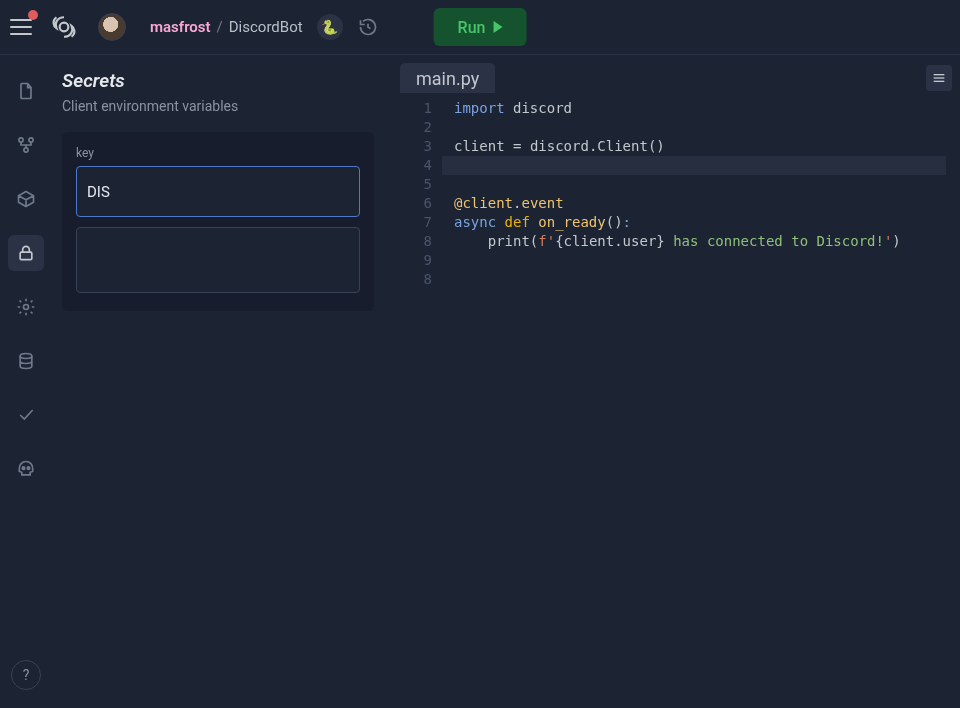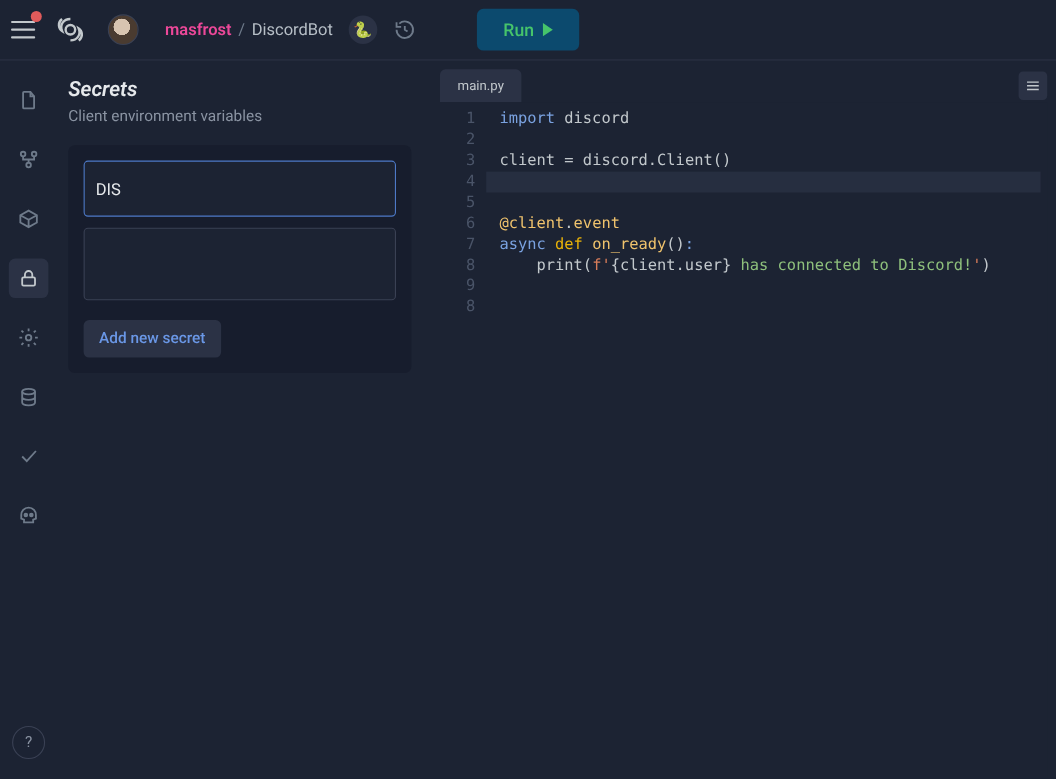--- a/index.html
+++ b/index.html
@@ -31,33 +31,33 @@
   .logo-swirl {
     width: 32px; height: 32px; margin-left: 12px;
     display:flex; align-items:center; justify-content:center;
   }
   .avatar {
     width: 28px; height: 28px; border-radius: 50%; margin-left: 18px;
     background: radial-gradient(circle at 45% 40%, #d8c4b0 0 35%, #4a3b30 36% 100%);
     border: 1px solid #3a4154;
   }
   .crumbs { margin-left: 10px; font-size: 15px; display:flex; align-items:center; gap:6px;}
-  .crumb-user { color: #ec4899; font-weight: 600; padding-left: 14px; }
+  .crumb-user { color: #f9a8d4; font-weight: 600; padding-left: 14px; }
   .crumb-sep  { color: #6e7a8a; }
   .crumb-proj { color: #b7bfc7; }
   .lang-badge {
     width: 26px; height: 26px; border-radius: 50%; background: #2b3245;
     display:flex; align-items:center; justify-content:center; margin-left: 14px;
     font-size: 14px;
   }
   .history-swirl { width:26px; height:26px; margin-left: 12px; display:flex; align-items:center; justify-content:center; }
   .run-btn {
     position: absolute; left: 50%; transform: translateX(-50%);
     height: 38px; padding: 0 24px; border-radius: 6px;
-    background: #0c4a6e;
+    background: #14532d;
     display:flex; align-items:center; gap:8px;
     color: #46c46b; font-size: 16px; font-weight: 500;
     cursor: pointer;
   }
   .run-btn .play { width:0; height:0; border-left:9px solid #46c46b; border-top:6px solid transparent; border-bottom:6px solid transparent; }
 
   
   .main {
     display:flex; height: calc(708px - 55px);
   }
@@ -116,21 +116,21 @@
 
   
   .editor-pane {
     flex: 1; display:flex; flex-direction:column;
     padding: 8px 8px 0 10px;
   }
   .tab-row { display:flex; align-items:center; height: 30px; }
   .file-tab {
     background: #2b3245; border-radius: 5px 5px 0 0;
     height: 30px; padding: 0 16px; display:flex; align-items:center;
-    font-size: 12px; color:#c2c8cc;
+    font-size: 18px; color:#c2c8cc;
   }
   .tab-spacer { flex:1; }
   .tab-action {
     width: 26px; height:26px; border-radius:4px; background:#2b3245;
     display:flex; align-items:center; justify-content:center; color:#c2c8cc;
   }
   .editor-body {
     flex:1; display:flex; background:#1c2333; position:relative;
     font-family: "SFMono-Regular", Menlo, Consolas, monospace; font-size: 14px;
   }
@@ -243,27 +243,25 @@
     <div class="help-fab">
       <span>?</span>
     </div>
   </div>
 
   <div class="secrets-panel">
     <div class="secrets-title">Secrets</div>
     <div class="secrets-sub">Client environment variables</div>
 
     <div class="secret-card">
+      <div class="fld-label">key</div>
       <div class="key-wrap">
         <input class="key-input" type="text" value="DIS" style="">
       </div>
       <textarea class="value-area" style=""></textarea>
-      <div class="add-btn">
-        <span>Add new secret</span>
-      </div>
     </div>
   </div>
 
   <div class="editor-pane">
     <div class="tab-row">
       <div class="file-tab">
         <span>main.py</span>
       </div>
       <div class="tab-spacer"></div>
       <div class="tab-action">

